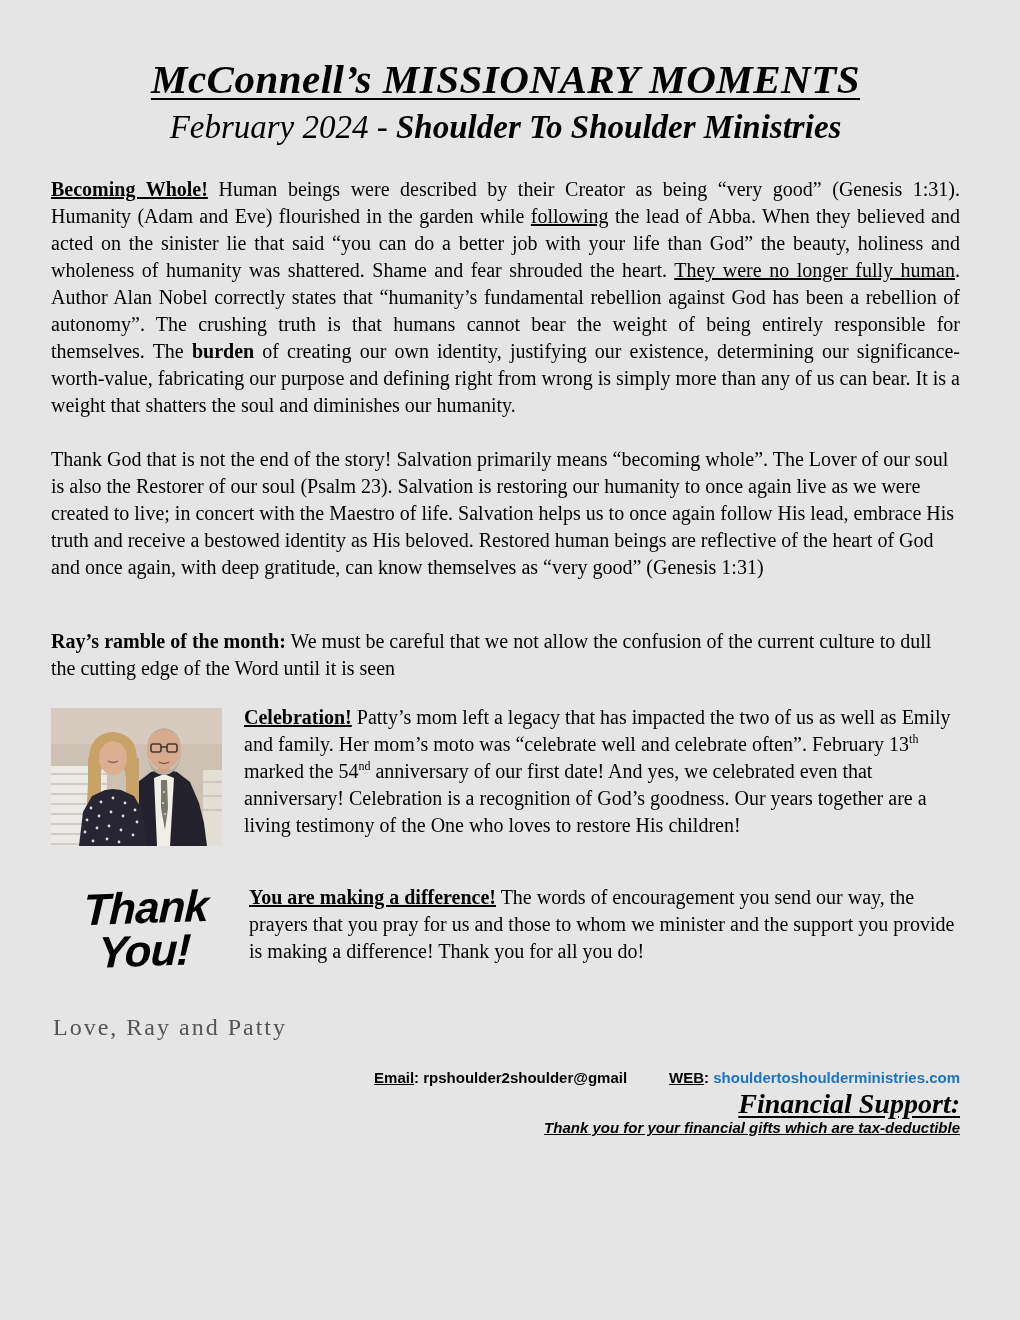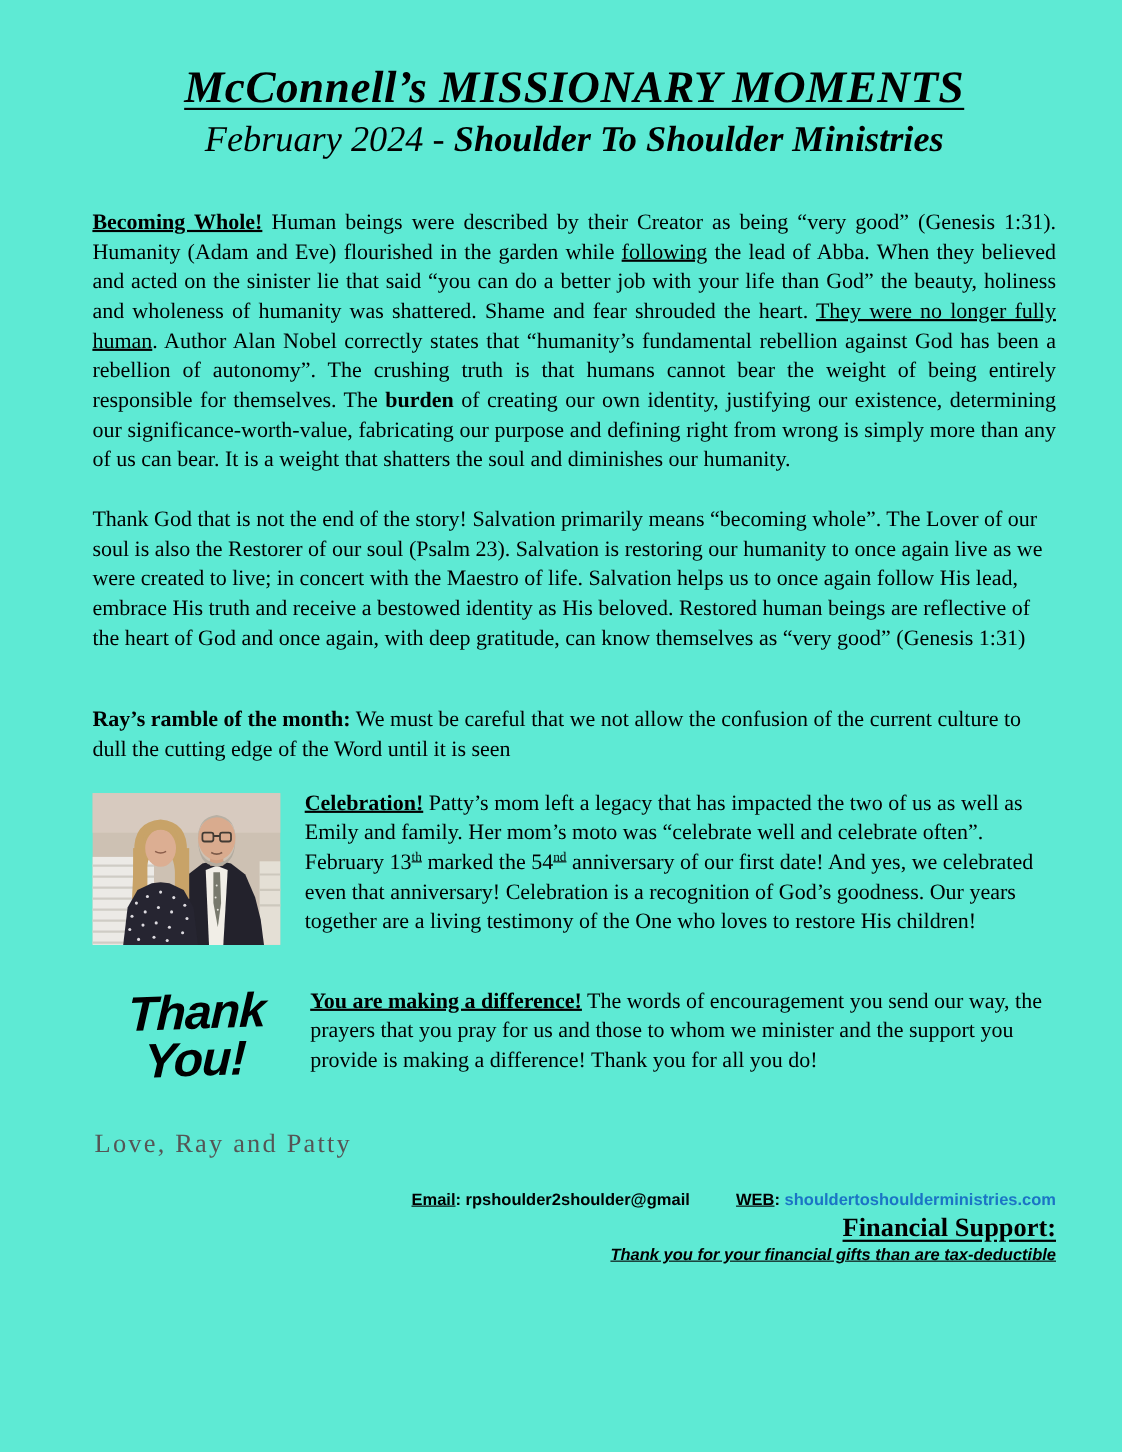--- a/index.html
+++ b/index.html
@@ -1,52 +1,52 @@
 <!DOCTYPE html>
 <html style="--link-color: #1b74c5;"><head>
 <meta charset="utf-8">
 <style>
   :root { --link-color: #1b74c5; }
   * { margin: 0; padding: 0; box-sizing: border-box; }
   html, body { background: #ffffff; }
   .page {
     width: 1020px; height: 1320px;
-    background: #5eead4;
-    padding: 55px 60px 0 84px;
+    background: #e5e5e5;
+    padding: 55px 60px 0 51px;
     font-family: "Liberation Serif", serif;
     color: #000;
     overflow: hidden;
   }
   
   .masthead { text-align: center; }
   .title-line1 {
     font-family: "Liberation Serif", serif;
     font-style: italic; font-weight: bold;
     font-size: 41px; line-height: 1.2;
     letter-spacing: 0.5px;
     margin-bottom: 4px;
   }
   .title-line1 .tl { text-decoration: underline; text-underline-offset: 5px; text-decoration-thickness: 2px; }
   .title-line2 {
     font-family: "Liberation Serif", serif;
     font-style: italic;
     font-size: 33px; line-height: 1.2;
-    margin-bottom: 41px;
+    margin-bottom: 28px;
   }
   .title-line2 .part-b { font-weight: bold; }
   
   .para {
     font-size: 20px; line-height: 27px;
     margin-bottom: 27px;
   }
   .justify { text-align: justify; }
   .b { font-weight: bold; }
   .i { }
   .u { text-decoration: underline; }
-  sup { font-size: 12px; line-height: 0; vertical-align: super; text-decoration: underline; }
+  sup { font-size: 12px; line-height: 0; vertical-align: super; }
   .ramble { margin-bottom: 22px; margin-top: 47px; }
   
   .celebration-block { margin-bottom: 34px; overflow: visible; }
   .celebration-block::after { content: ""; display: block; clear: both; }
   .photo {
     float: left;
     width: 171px; height: 138px;
     margin: 4px 22px 4px 0;
     display: block;
   }
@@ -76,22 +76,22 @@
   .footer {
     text-align: right;
     font-family: "Liberation Sans", sans-serif;
     font-size: 15px; line-height: 18px;
   }
   .footer-line1 { font-weight: bold; margin-bottom: 2px; }
   .footer-line1 .gap { display: inline-block; width: 42px; }
   .web-link { color: var(--link-color); font-weight: bold; text-decoration: none; }
   .financial-heading {
     font-family: "Liberation Serif", serif;
-    font-weight: 600;
-    font-size: 24px; line-height: 30px;
+    font-style: italic; font-weight: 600;
+    font-size: 28px; line-height: 30px;
     text-decoration: underline; text-underline-offset: 3px;
   }
   .footer-line { margin-bottom: 1px; }
   .tax-note { font-weight: bold; font-style: italic; text-decoration: underline; }
 </style>
 </head>
 <body>
 
 <div class="page">
 
@@ -198,16 +198,16 @@
     </p>
   </div>
 
   <div class="signature">Love, Ray and Patty</div>
 
   <footer class="footer">
     <div class="footer-line1">
       <span class="u">Email</span><span>: rpshoulder2shoulder@gmail</span><span class="gap"></span><span class="u">WEB</span><span>: </span><a href="#" class="web-link">shouldertoshoulderministries.com</a>
     </div>
     <div class="financial-heading">Financial Support:</div>
-    <div class="footer-line tax-note">Thank you for your financial gifts than are tax-deductible</div>
+    <div class="footer-line tax-note">Thank you for your financial gifts which are tax-deductible</div>
   </footer>
 
 </div>
 
 </body></html>

